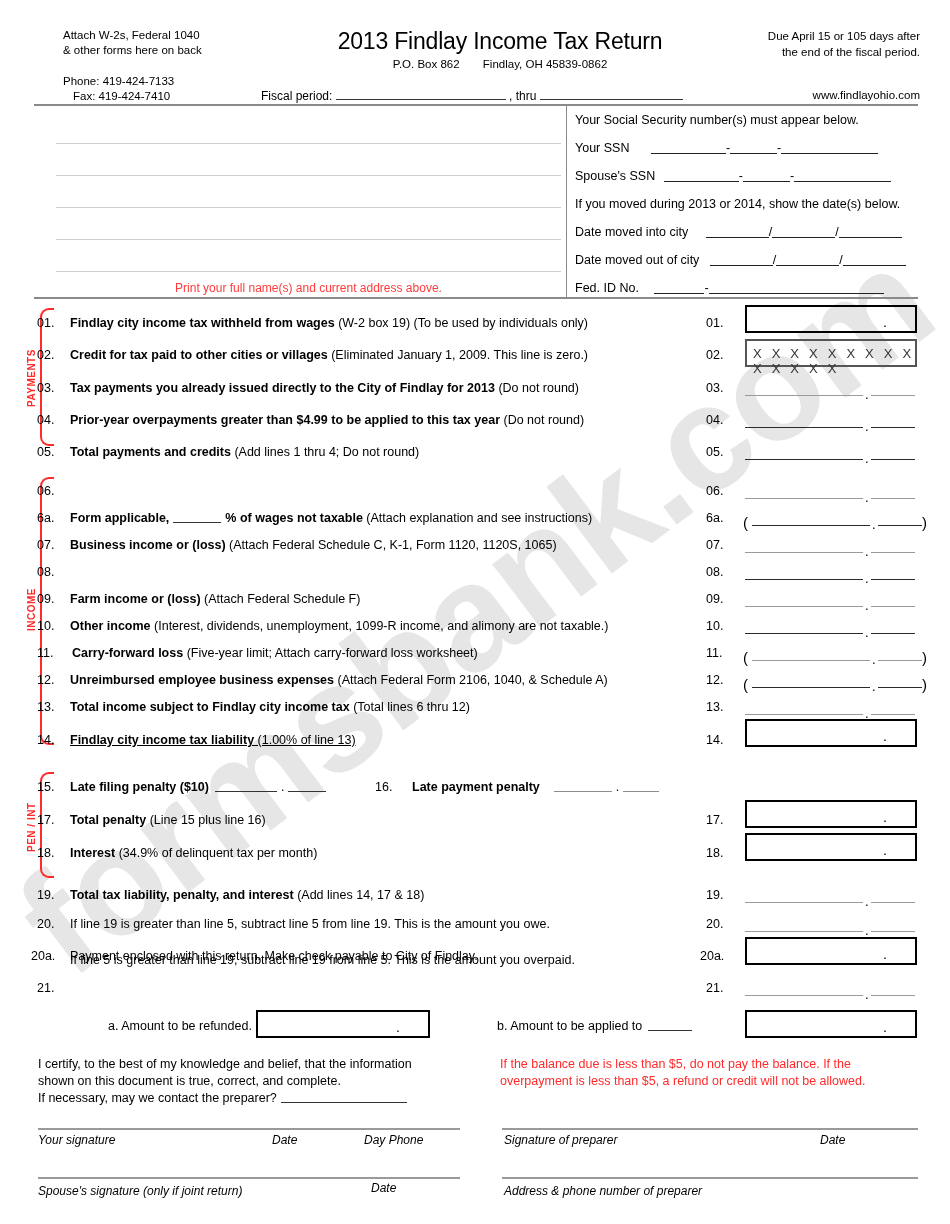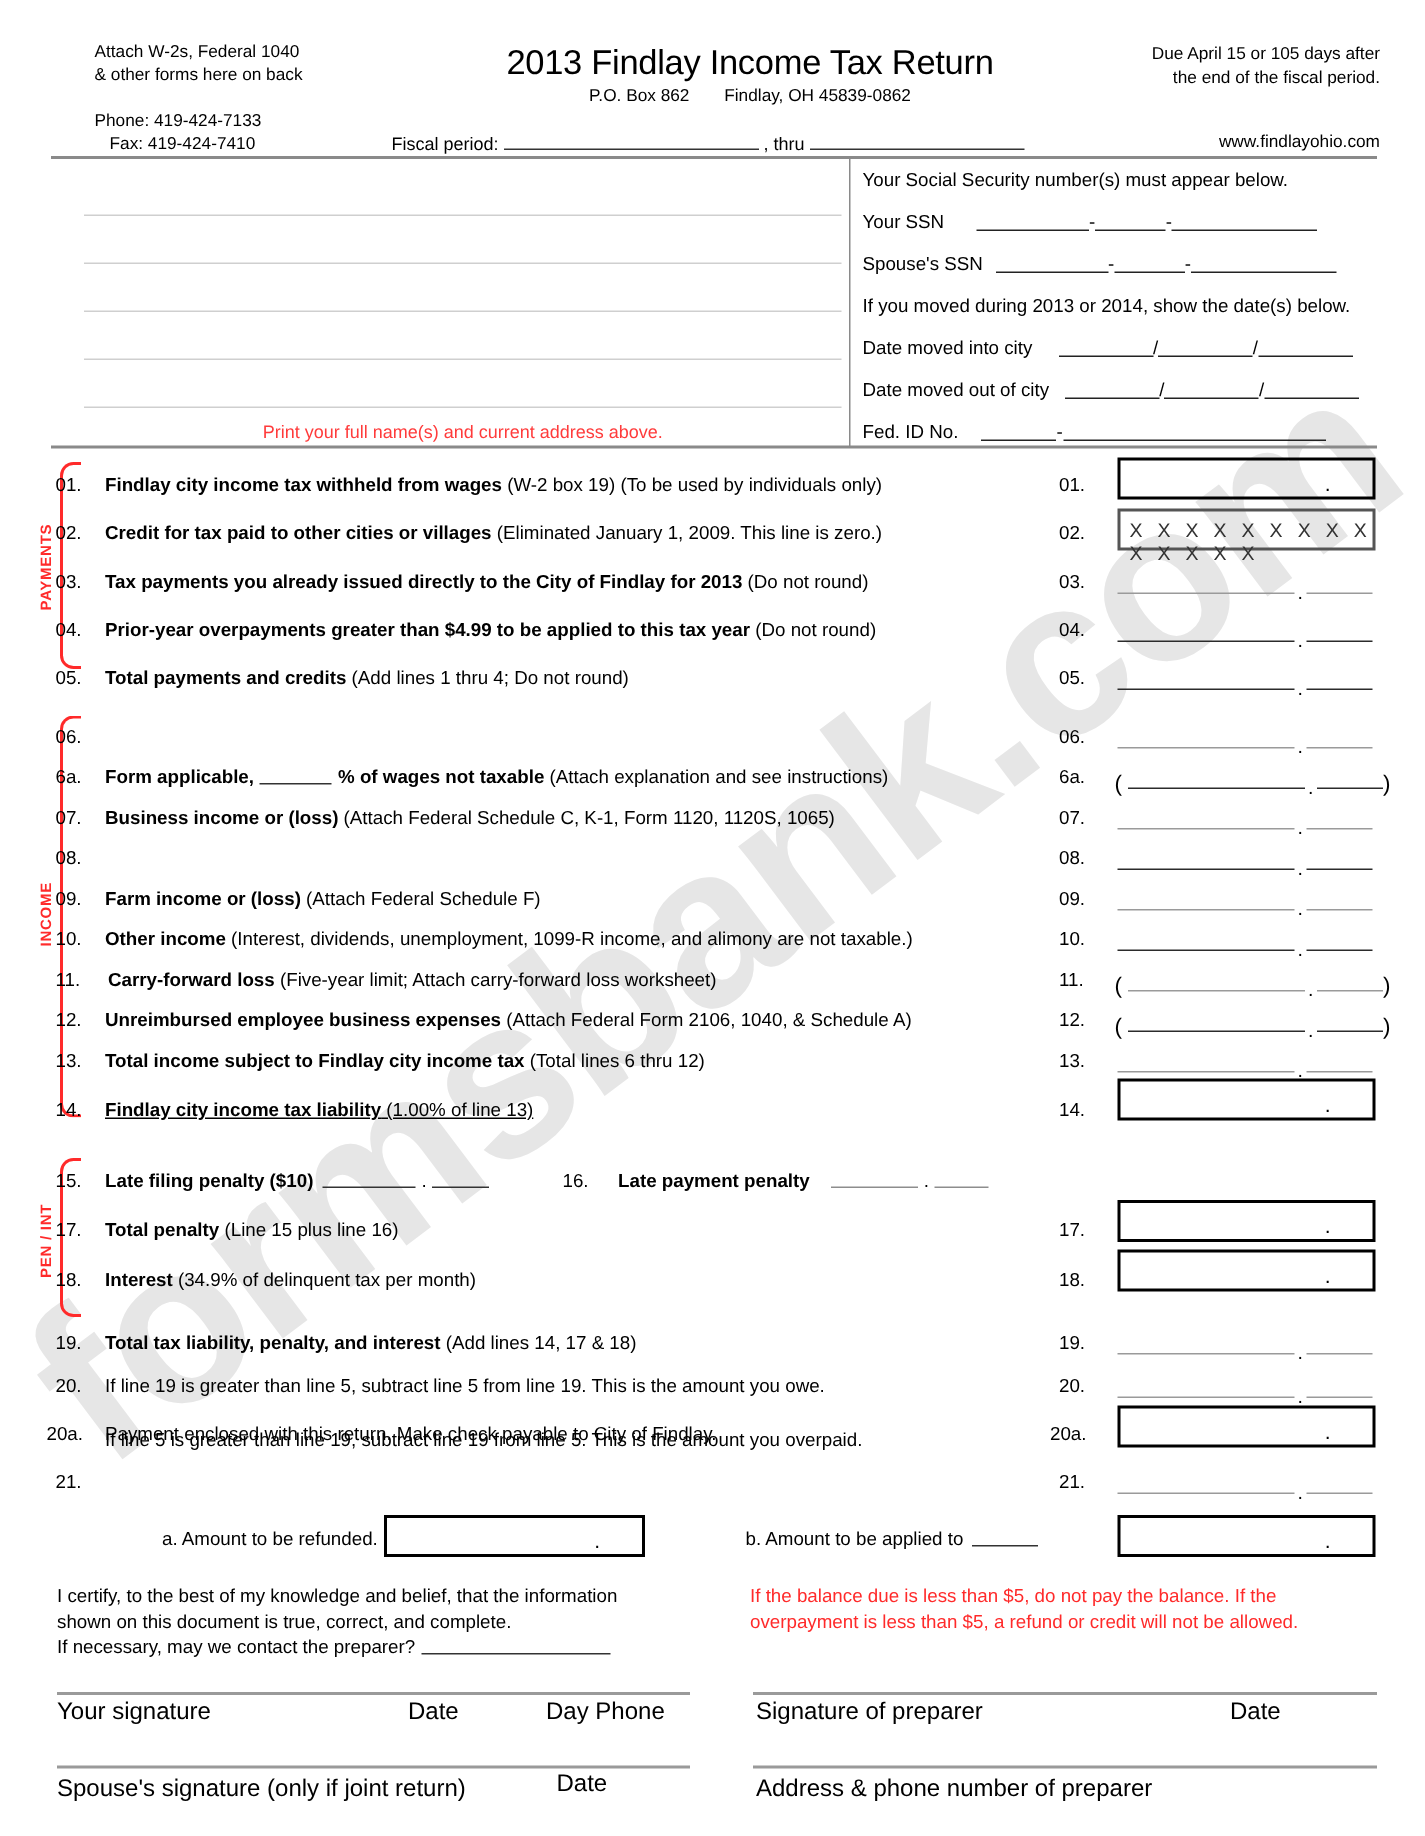--- a/index.html
+++ b/index.html
@@ -91,21 +91,21 @@
               text-align:center; }
   .brace{ position:absolute; width:14px; border:2.2px solid #ff2a2a;
           border-right:none; border-radius:9px 0 0 9px; }
 
   
   .cert{ position:absolute; left:38px; top:1056px; width:430px; font-size:12.5px; line-height:17px; }
   .rednote{ position:absolute; left:500px; top:1056px; width:420px; font-size:12.5px;
             line-height:17px; color:#ff2a2a; }
 
   .sigline{ position:absolute; border-top:2px solid #9a9a9a; }
-  .siglab{ position:absolute; font-size:16px; }
+  .siglab{ position:absolute; font-size:12px;font-style:italic; }
 </style>
 </head>
 <body>
 
 <div id="watermark">formsbank.com</div>
 
 <div id="page">
 
   <div class="hdr hdr-left">
     <div>Attach W-2s, Federal 1040</div>

